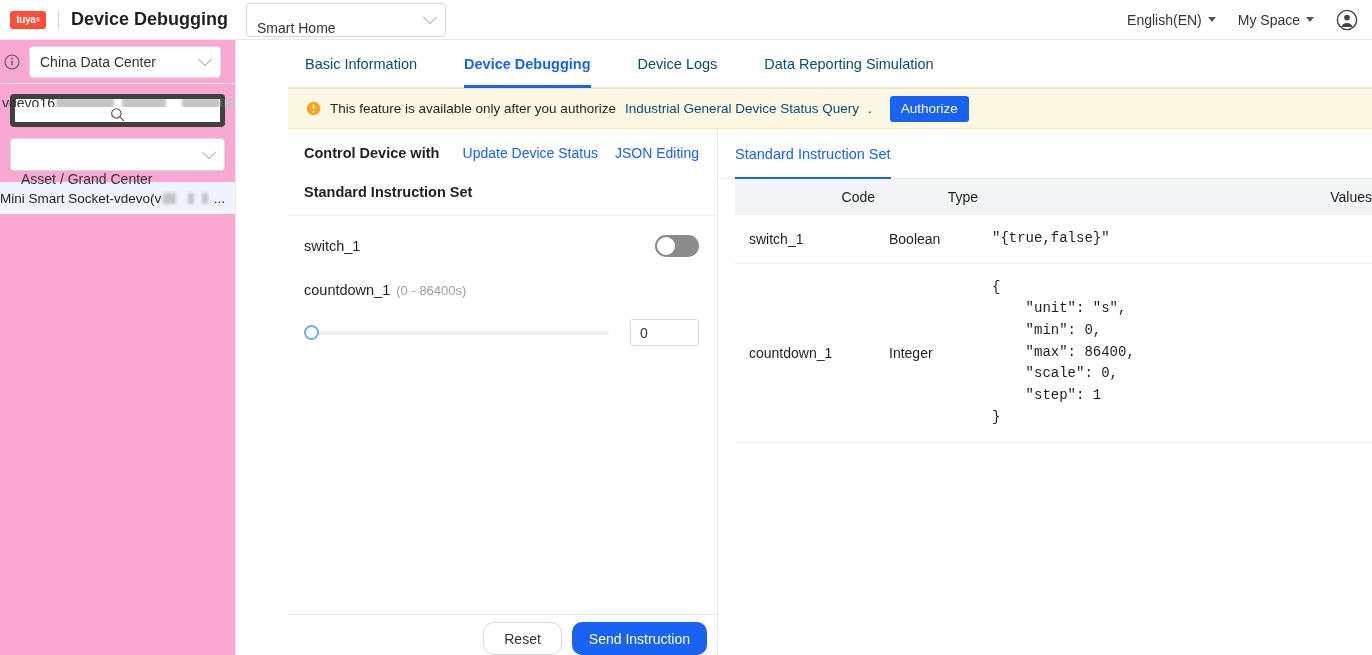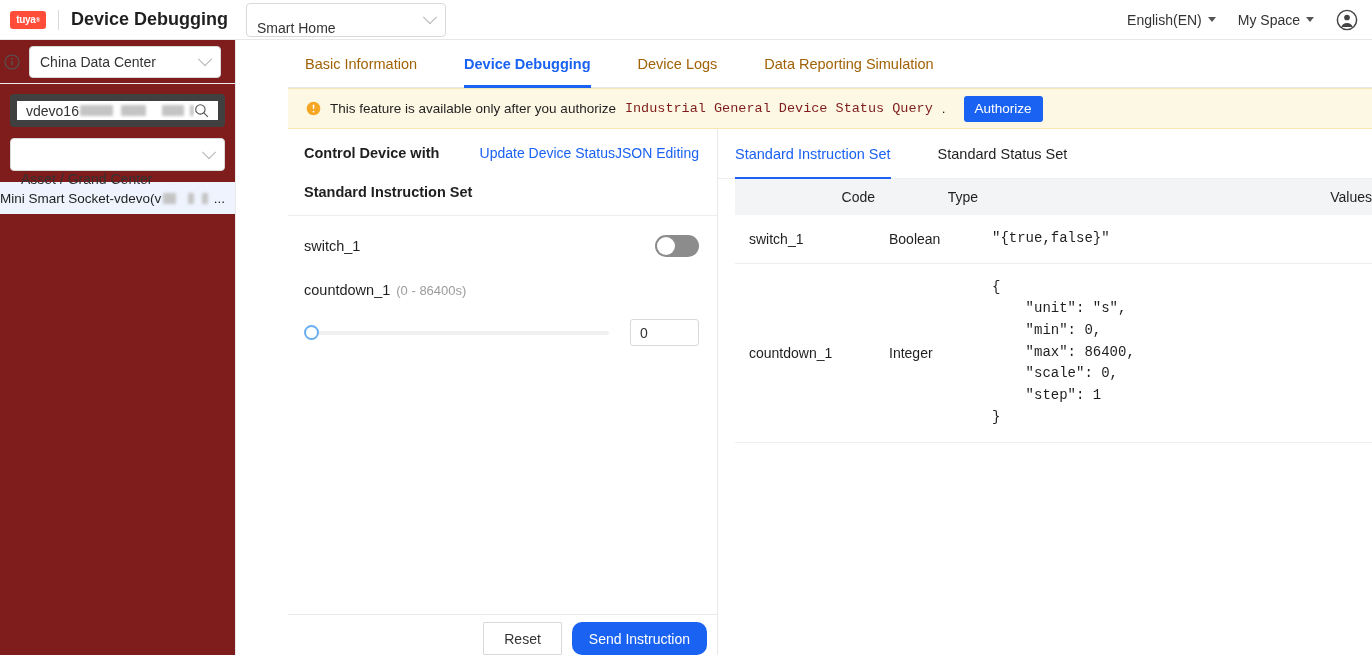--- a/index.html
+++ b/index.html
@@ -71,42 +71,43 @@
     border-left: 4px solid transparent;
     border-right: 4px solid transparent;
     border-top: 5px solid #555;
   }
   .avatar-ic { width: 22px; height: 22px; cursor: pointer; }
 
   
   .sidebar {
     position: absolute; top: 40px; left: 0;
     width: 236px; height: 615px;
-    background: #7f1d1d;
+    background: #f9a8d4;
     border-right: 1px solid #e8e8e8;
   }
   .region-row {
     height: 44px; display: flex; align-items: center;
     padding: 0 14px 0 4px;
     border-bottom: 1px solid #ededed;
   }
   .info-ic { width: 16px; height: 16px; flex: none; margin-right: 9px; }
   .region-select {
     flex: 1; height: 32px;
     border: 1px solid #d9d9d9; border-radius: 4px;
     display: flex; align-items: center; padding: 0 10px;
     font-size: 14px; color: #333; background: #fff; cursor: pointer;
   }
   .region-select .val { flex: 1; }
 
   .search-wrap { padding: 10px 10px 0 10px; }
   .search-box {
-    height: 33px; border: 7px solid #404040; border-radius: 4px;
+    height: 33px; border: 5px solid #404040; border-radius: 4px;
     display: flex; align-items: center; padding: 0 9px;
     background: #fff;
+    flex-direction: column;
   }
   .search-text {
     flex: 1; font-size: 14px; color: #333;
     display: flex; align-items: center; gap: 0px; overflow: hidden;
     white-space: nowrap;
   }
   .redact {
     display: inline-block; height: 11px;
     background: #c4c4c4; border-radius: 1px;
     filter: blur(1.6px);
@@ -137,40 +138,40 @@
     width: 1084px; height: 615px; background: #fff;
   }
   .tabs {
     height: 48px; display: flex; align-items: stretch;
     border-bottom: 1px solid #e8e8e8;
     padding-left: 17px;
   }
   .tab {
     display: flex; align-items: center;
     padding: 0 0px; margin-right: 47px;
-    font-size: 14.5px; color: #a16207; cursor: pointer;
+    font-size: 14.5px; color: #0c4a6e; cursor: pointer;
     position: relative;
   }
   .tab.active { color: #1a62f2; font-weight: bold; }
   .tab.active::after {
     content: ""; position: absolute; left: 0; right: 0; bottom: -1px;
     height: 3px; background: #1a62f2;
   }
 
   .alert {
     margin: 0; height: 41px;
     background: #fdf8e3;
     border-top: 1px solid #f7e7b3;
     border-bottom: 1px solid #f7e7b3;
     display: flex; align-items: center;
     padding: 0 18px; gap: 9px;
     font-size: 13.5px; color: #1f1f1f;
   }
   .warn-ic { width: 15px; height: 15px; flex: none; }
-  .alert-link { color: #7f1d1d; cursor: pointer; font-family: Liberation Mono, monospace; }
+  .alert-link { color: #0c4a6e; cursor: pointer; }
   .btn-authorize {
     margin-left: 9px;
     background: #1a62f2; color: #fff;
     border: none; border-radius: 3px;
     height: 26px; padding: 0 11px;
     font-size: 13.5px; cursor: pointer;
     font-family: inherit;
   }
 
   .content { display: flex; height: 533px; }
@@ -179,21 +180,21 @@
   .center {
     width: 430px; height: 533px;
     border-right: 1px solid #e8e8e8;
     position: relative;
   }
   .center-head {
     padding: 16px 18px 0 16px;
   }
   .ctl-row { display: flex; align-items: center; }
   .ctl-title { font-size: 14.5px; font-weight: bold; color: #1f1f1f; }
-  .ctl-links { margin-left: auto; display: flex; }
+  .ctl-links { margin-left: auto; display: flex; gap: 17px; }
   .ctl-link { color: #1a62f2; font-size: 14px; cursor: pointer; }
   .set-title {
     margin-top: 23px; font-size: 14.5px; font-weight: bold; color: #1f1f1f;
   }
   .center-divider {
     margin-top: 15px; height: 1px; background: #eeeeee;
   }
 
   .dp-body { padding: 19px 18px 0 16px; }
   .dp-row { display: flex; align-items: center; }
@@ -239,21 +240,21 @@
     height: 1px; background: #e8e8e8;
   }
   .center-foot {
     position: absolute; left: 0; right: 0; bottom: 0; height: 47px;
     display: flex; align-items: center; justify-content: flex-end;
     padding-right: 10px; gap: 10px;
   }
   .btn-reset {
     height: 33px; padding: 0 20px;
     background: #fff; color: #333;
-    border: 1px solid #d9d9d9; border-radius: 1px;
+    border: 1px solid #d9d9d9; border-radius: 11px;
     font-size: 14px; cursor: pointer; font-family: inherit;
   }
   .btn-send {
     height: 33px; padding: 0 17px;
     background: #1a62f2; color: #fff;
     border: none; border-radius: 10px;
     font-size: 14px; cursor: pointer; font-family: inherit;
   }
 
   
@@ -460,23 +461,20 @@
       <div class="center-foot">
         <button class="btn-reset">Reset</button>
         <button class="btn-send">Send Instruction</button>
       </div>
     </div>
 
     <div class="right">
       <div class="rtabs">
         <div class="rtab active">
             <span>Standard Instruction Set</span>
-          </div>
-        <div class="rtab">
-            <span>Standard Status Set</span>
           </div>
       </div>
 
       <table class="dp-table">
         <thead>
           <tr>
             <th class="c-code">Code</th>
             <th class="c-type">Type</th>
             <th>Values</th>
           </tr>

